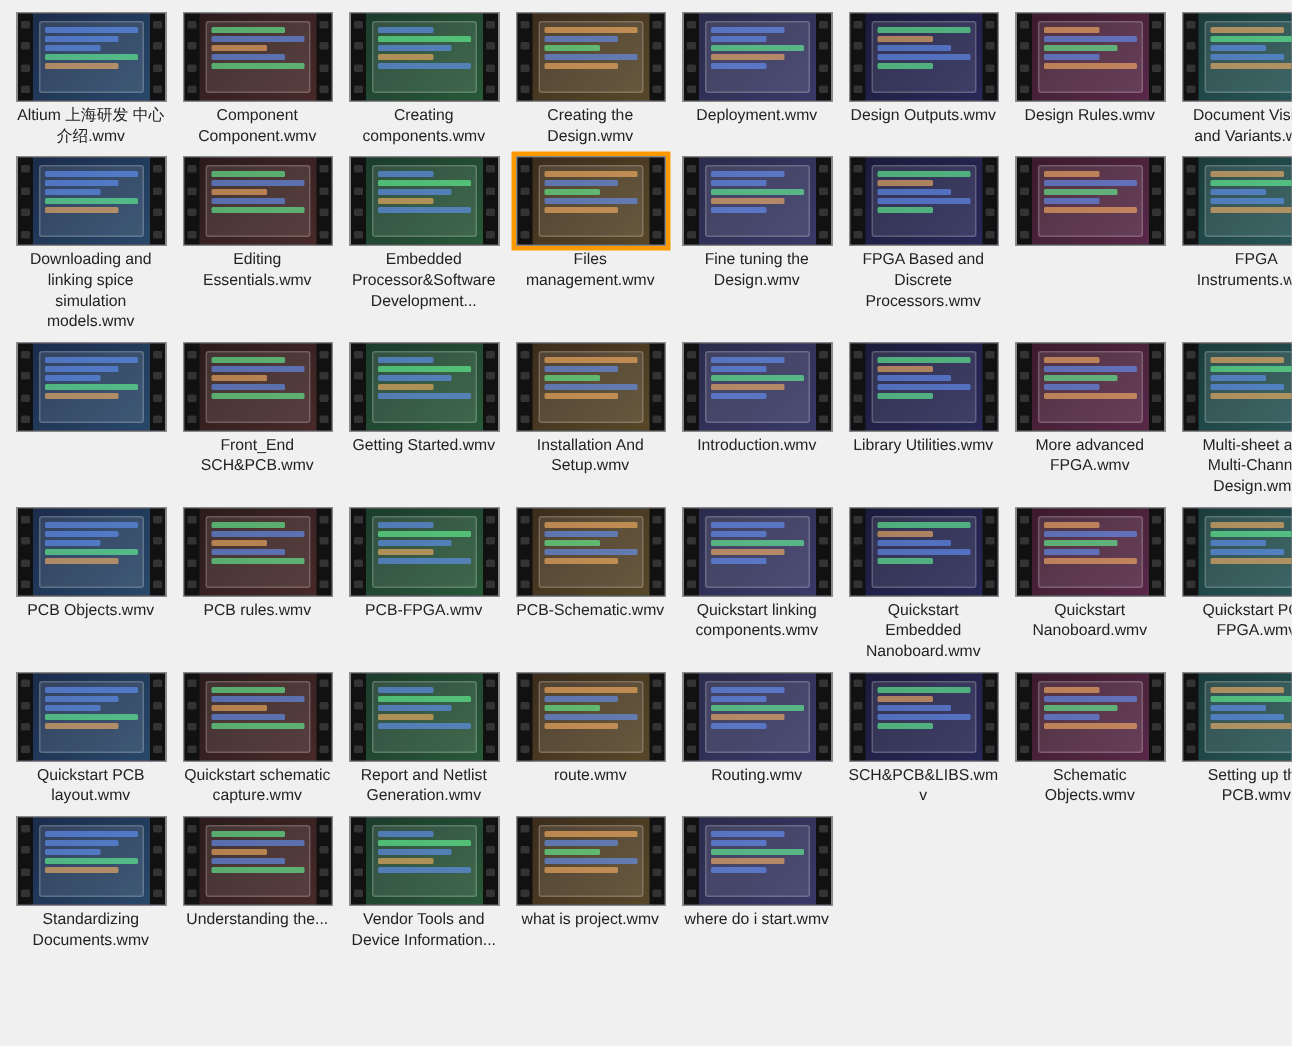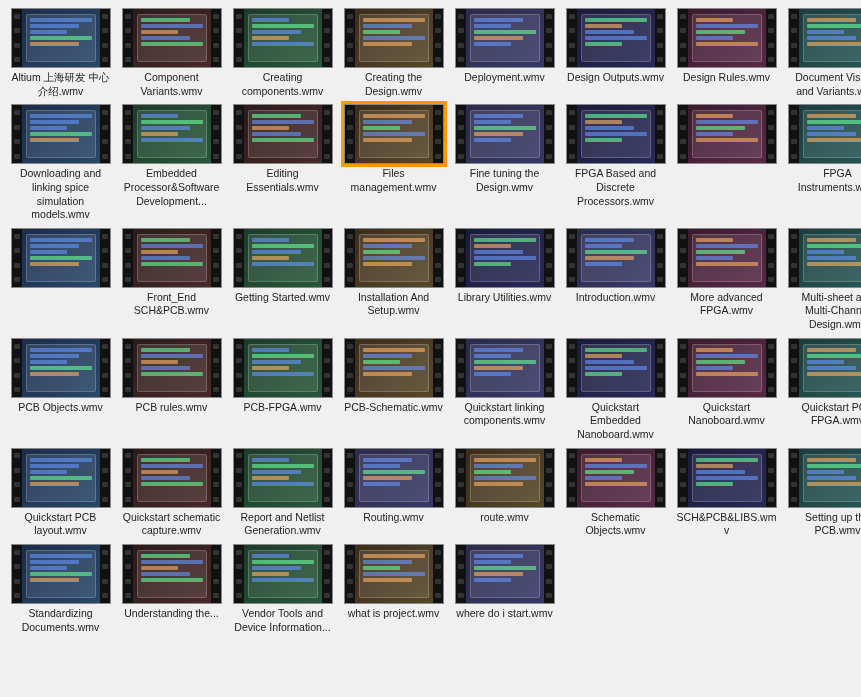--- a/index.html
+++ b/index.html
@@ -166,21 +166,21 @@
           </div>
           <div class="film-strip-right">
             <div class="film-hole"></div>
             <div class="film-hole"></div>
             <div class="film-hole"></div>
             <div class="film-hole"></div>
           </div>
         </div>
       </div>
       <div class="label">Component
-Variants.wmv</div>
+Component.wmv</div>
     </div>
     <div class="item">
       <div class="thumb">
         <div class="thumb-inner t3">
           <div class="film-strip-left">
             <div class="film-hole"></div>
             <div class="film-hole"></div>
             <div class="film-hole"></div>
             <div class="film-hole"></div>
           </div>
@@ -369,20 +369,49 @@
           </div>
         </div>
       </div>
       <div class="label">Downloading
 and linking
 spice simulation
 models.wmv</div>
     </div>
     <div class="item">
       <div class="thumb">
+        <div class="thumb-inner t2">
+          <div class="film-strip-left">
+            <div class="film-hole"></div>
+            <div class="film-hole"></div>
+            <div class="film-hole"></div>
+            <div class="film-hole"></div>
+          </div>
+          <div class="screen-content">
+            <div class="screen-ui">
+              <div class="ui-bar medium green"></div>
+              <div class="ui-bar long"></div>
+              <div class="ui-bar short orange"></div>
+              <div class="ui-bar medium"></div>
+              <div class="ui-bar long green"></div>
+            </div>
+          </div>
+          <div class="film-strip-right">
+            <div class="film-hole"></div>
+            <div class="film-hole"></div>
+            <div class="film-hole"></div>
+            <div class="film-hole"></div>
+          </div>
+        </div>
+      </div>
+      <div class="label">Editing
+Essentials.wmv</div>
+    </div>
+    <div class="item">
+      <div class="thumb">
         <div class="thumb-inner t3">
           <div class="film-strip-left">
             <div class="film-hole"></div>
             <div class="film-hole"></div>
             <div class="film-hole"></div>
             <div class="film-hole"></div>
           </div>
           <div class="screen-content">
             <div class="screen-ui">
               <div class="ui-bar short"></div>
@@ -398,49 +427,20 @@
             <div class="film-hole"></div>
             <div class="film-hole"></div>
           </div>
         </div>
       </div>
       <div class="label">Embedded
 Processor&amp;Software
 Development...</div>
     </div>
     <div class="item">
-      <div class="thumb">
-        <div class="thumb-inner t2">
-          <div class="film-strip-left">
-            <div class="film-hole"></div>
-            <div class="film-hole"></div>
-            <div class="film-hole"></div>
-            <div class="film-hole"></div>
-          </div>
-          <div class="screen-content">
-            <div class="screen-ui">
-              <div class="ui-bar medium green"></div>
-              <div class="ui-bar long"></div>
-              <div class="ui-bar short orange"></div>
-              <div class="ui-bar medium"></div>
-              <div class="ui-bar long green"></div>
-            </div>
-          </div>
-          <div class="film-strip-right">
-            <div class="film-hole"></div>
-            <div class="film-hole"></div>
-            <div class="film-hole"></div>
-            <div class="film-hole"></div>
-          </div>
-        </div>
-      </div>
-      <div class="label">Editing
-Essentials.wmv</div>
-    </div>
-    <div class="item">
       <div class="thumb selected">
         <div class="thumb-inner t4">
           <div class="film-strip-left">
             <div class="film-hole"></div>
             <div class="film-hole"></div>
             <div class="film-hole"></div>
             <div class="film-hole"></div>
           </div>
           <div class="screen-content">
             <div class="screen-ui">
@@ -680,20 +680,48 @@
             <div class="film-hole"></div>
             <div class="film-hole"></div>
           </div>
         </div>
       </div>
       <div class="label">Installation And
 Setup.wmv</div>
     </div>
     <div class="item">
       <div class="thumb">
+        <div class="thumb-inner t5">
+          <div class="film-strip-left">
+            <div class="film-hole"></div>
+            <div class="film-hole"></div>
+            <div class="film-hole"></div>
+            <div class="film-hole"></div>
+          </div>
+          <div class="screen-content">
+            <div class="screen-ui">
+              <div class="ui-bar medium"></div>
+              <div class="ui-bar short"></div>
+              <div class="ui-bar long green"></div>
+              <div class="ui-bar medium orange"></div>
+              <div class="ui-bar short"></div>
+            </div>
+          </div>
+          <div class="film-strip-right">
+            <div class="film-hole"></div>
+            <div class="film-hole"></div>
+            <div class="film-hole"></div>
+            <div class="film-hole"></div>
+          </div>
+        </div>
+      </div>
+      <div class="label">Introduction.wmv</div>
+    </div>
+    <div class="item">
+      <div class="thumb">
         <div class="thumb-inner t6">
           <div class="film-strip-left">
             <div class="film-hole"></div>
             <div class="film-hole"></div>
             <div class="film-hole"></div>
             <div class="film-hole"></div>
           </div>
           <div class="screen-content">
             <div class="screen-ui">
               <div class="ui-bar long green"></div>
@@ -706,48 +734,20 @@
           <div class="film-strip-right">
             <div class="film-hole"></div>
             <div class="film-hole"></div>
             <div class="film-hole"></div>
             <div class="film-hole"></div>
           </div>
         </div>
       </div>
       <div class="label">Library
 Utilities.wmv</div>
-    </div>
-    <div class="item">
-      <div class="thumb">
-        <div class="thumb-inner t5">
-          <div class="film-strip-left">
-            <div class="film-hole"></div>
-            <div class="film-hole"></div>
-            <div class="film-hole"></div>
-            <div class="film-hole"></div>
-          </div>
-          <div class="screen-content">
-            <div class="screen-ui">
-              <div class="ui-bar medium"></div>
-              <div class="ui-bar short"></div>
-              <div class="ui-bar long green"></div>
-              <div class="ui-bar medium orange"></div>
-              <div class="ui-bar short"></div>
-            </div>
-          </div>
-          <div class="film-strip-right">
-            <div class="film-hole"></div>
-            <div class="film-hole"></div>
-            <div class="film-hole"></div>
-            <div class="film-hole"></div>
-          </div>
-        </div>
-      </div>
-      <div class="label">Introduction.wmv</div>
     </div>
     <div class="item">
       <div class="thumb">
         <div class="thumb-inner t7">
           <div class="film-strip-left">
             <div class="film-hole"></div>
             <div class="film-hole"></div>
             <div class="film-hole"></div>
             <div class="film-hole"></div>
           </div>
@@ -1104,20 +1104,48 @@
             <div class="film-hole"></div>
           </div>
         </div>
       </div>
       <div class="label">Report and
 Netlist
 Generation.wmv</div>
     </div>
     <div class="item">
       <div class="thumb">
+        <div class="thumb-inner t4">
+          <div class="film-strip-left">
+            <div class="film-hole"></div>
+            <div class="film-hole"></div>
+            <div class="film-hole"></div>
+            <div class="film-hole"></div>
+          </div>
+          <div class="screen-content">
+            <div class="screen-ui">
+              <div class="ui-bar long orange"></div>
+              <div class="ui-bar medium"></div>
+              <div class="ui-bar short green"></div>
+              <div class="ui-bar long"></div>
+              <div class="ui-bar medium orange"></div>
+            </div>
+          </div>
+          <div class="film-strip-right">
+            <div class="film-hole"></div>
+            <div class="film-hole"></div>
+            <div class="film-hole"></div>
+            <div class="film-hole"></div>
+          </div>
+        </div>
+      </div>
+      <div class="label">route.wmv</div>
+    </div>
+    <div class="item">
+      <div class="thumb">
         <div class="thumb-inner t5">
           <div class="film-strip-left">
             <div class="film-hole"></div>
             <div class="film-hole"></div>
             <div class="film-hole"></div>
             <div class="film-hole"></div>
           </div>
           <div class="screen-content">
             <div class="screen-ui">
               <div class="ui-bar medium"></div>
@@ -1132,45 +1160,45 @@
             <div class="film-hole"></div>
             <div class="film-hole"></div>
             <div class="film-hole"></div>
           </div>
         </div>
       </div>
       <div class="label">Routing.wmv</div>
     </div>
     <div class="item">
       <div class="thumb">
-        <div class="thumb-inner t4">
-          <div class="film-strip-left">
-            <div class="film-hole"></div>
-            <div class="film-hole"></div>
-            <div class="film-hole"></div>
-            <div class="film-hole"></div>
-          </div>
-          <div class="screen-content">
-            <div class="screen-ui">
-              <div class="ui-bar long orange"></div>
-              <div class="ui-bar medium"></div>
+        <div class="thumb-inner t6">
+          <div class="film-strip-left">
+            <div class="film-hole"></div>
+            <div class="film-hole"></div>
+            <div class="film-hole"></div>
+            <div class="film-hole"></div>
+          </div>
+          <div class="screen-content">
+            <div class="screen-ui">
+              <div class="ui-bar long green"></div>
+              <div class="ui-bar short orange"></div>
+              <div class="ui-bar medium"></div>
+              <div class="ui-bar long"></div>
               <div class="ui-bar short green"></div>
-              <div class="ui-bar long"></div>
-              <div class="ui-bar medium orange"></div>
-            </div>
-          </div>
-          <div class="film-strip-right">
-            <div class="film-hole"></div>
-            <div class="film-hole"></div>
-            <div class="film-hole"></div>
-            <div class="film-hole"></div>
-          </div>
-        </div>
-      </div>
-      <div class="label">route.wmv</div>
+            </div>
+          </div>
+          <div class="film-strip-right">
+            <div class="film-hole"></div>
+            <div class="film-hole"></div>
+            <div class="film-hole"></div>
+            <div class="film-hole"></div>
+          </div>
+        </div>
+      </div>
+      <div class="label">SCH&amp;PCB&amp;LIBS.wmv</div>
     </div>
     <div class="item">
       <div class="thumb">
         <div class="thumb-inner t7">
           <div class="film-strip-left">
             <div class="film-hole"></div>
             <div class="film-hole"></div>
             <div class="film-hole"></div>
             <div class="film-hole"></div>
           </div>
@@ -1186,48 +1214,20 @@
           <div class="film-strip-right">
             <div class="film-hole"></div>
             <div class="film-hole"></div>
             <div class="film-hole"></div>
             <div class="film-hole"></div>
           </div>
         </div>
       </div>
       <div class="label">Schematic
 Objects.wmv</div>
-    </div>
-    <div class="item">
-      <div class="thumb">
-        <div class="thumb-inner t6">
-          <div class="film-strip-left">
-            <div class="film-hole"></div>
-            <div class="film-hole"></div>
-            <div class="film-hole"></div>
-            <div class="film-hole"></div>
-          </div>
-          <div class="screen-content">
-            <div class="screen-ui">
-              <div class="ui-bar long green"></div>
-              <div class="ui-bar short orange"></div>
-              <div class="ui-bar medium"></div>
-              <div class="ui-bar long"></div>
-              <div class="ui-bar short green"></div>
-            </div>
-          </div>
-          <div class="film-strip-right">
-            <div class="film-hole"></div>
-            <div class="film-hole"></div>
-            <div class="film-hole"></div>
-            <div class="film-hole"></div>
-          </div>
-        </div>
-      </div>
-      <div class="label">SCH&amp;PCB&amp;LIBS.wmv</div>
     </div>
     <div class="item">
       <div class="thumb">
         <div class="thumb-inner t8">
           <div class="film-strip-left">
             <div class="film-hole"></div>
             <div class="film-hole"></div>
             <div class="film-hole"></div>
             <div class="film-hole"></div>
           </div>

